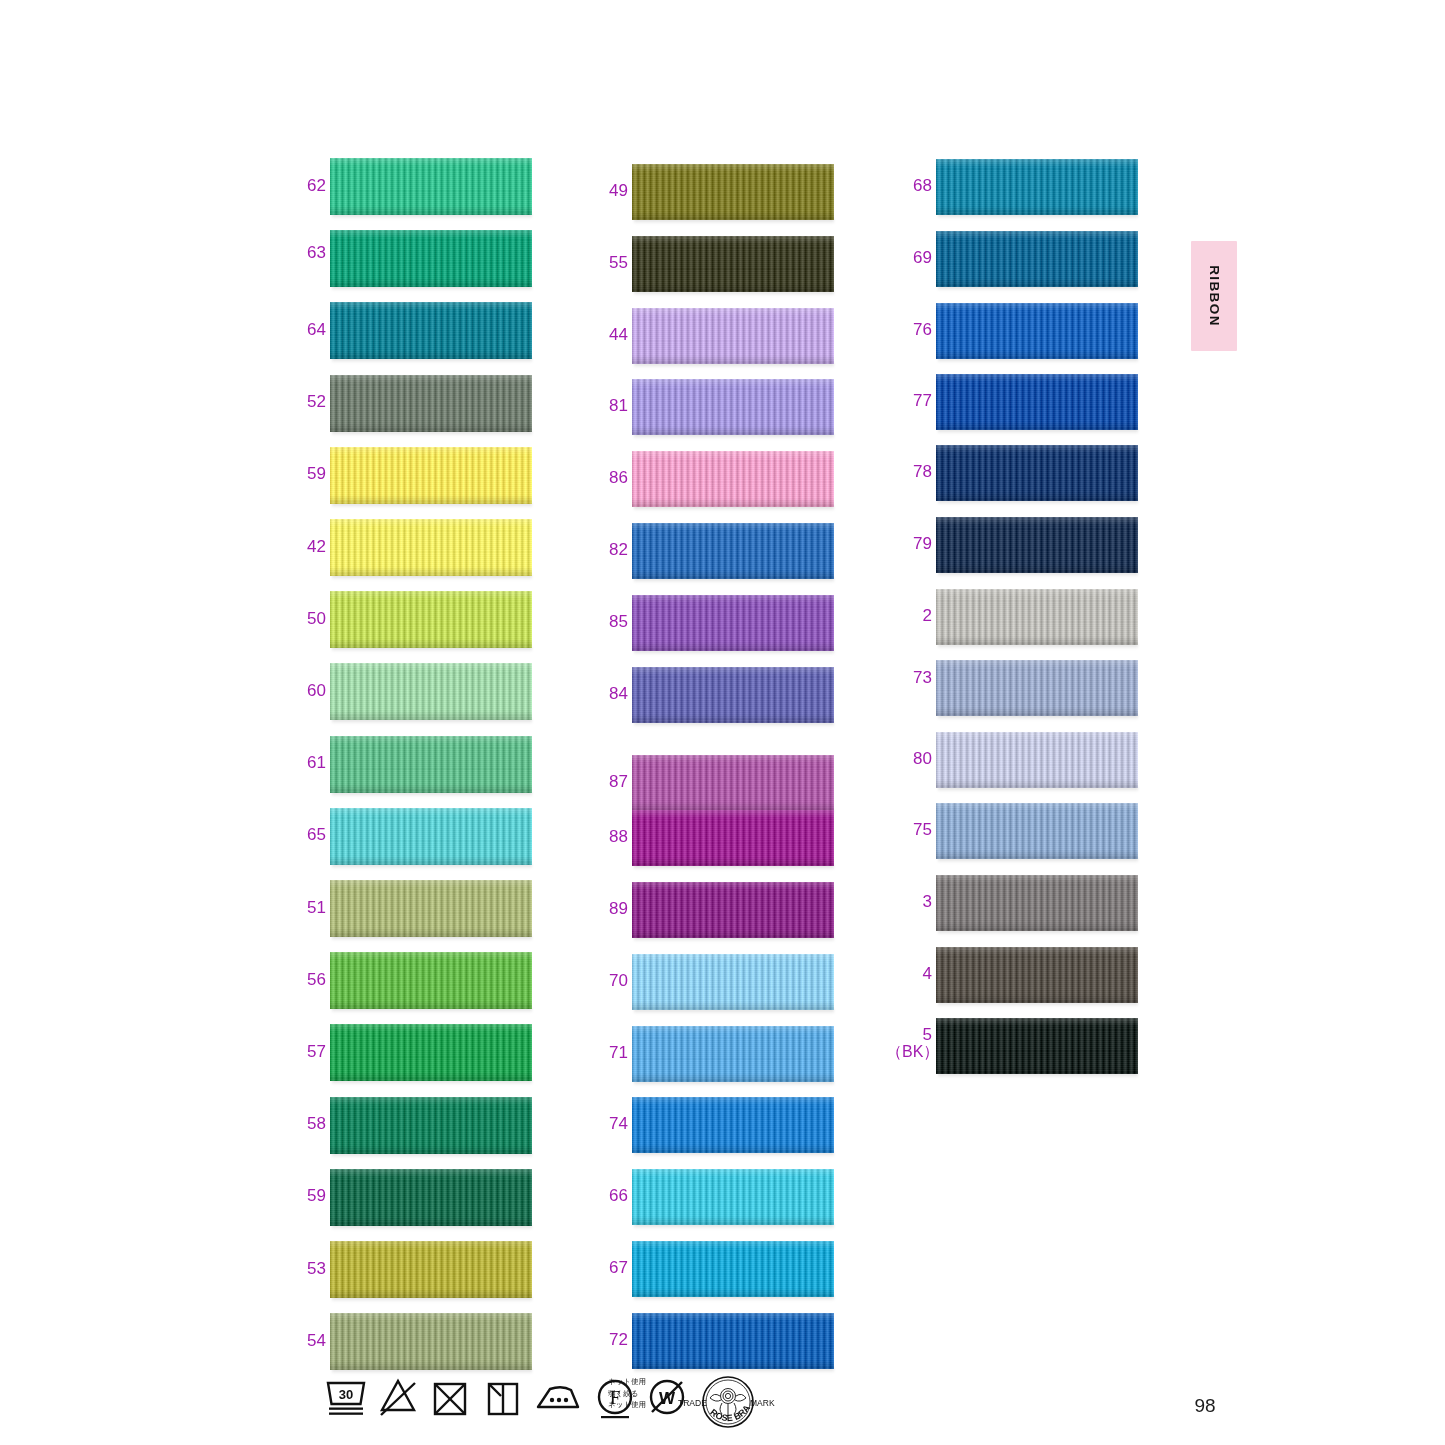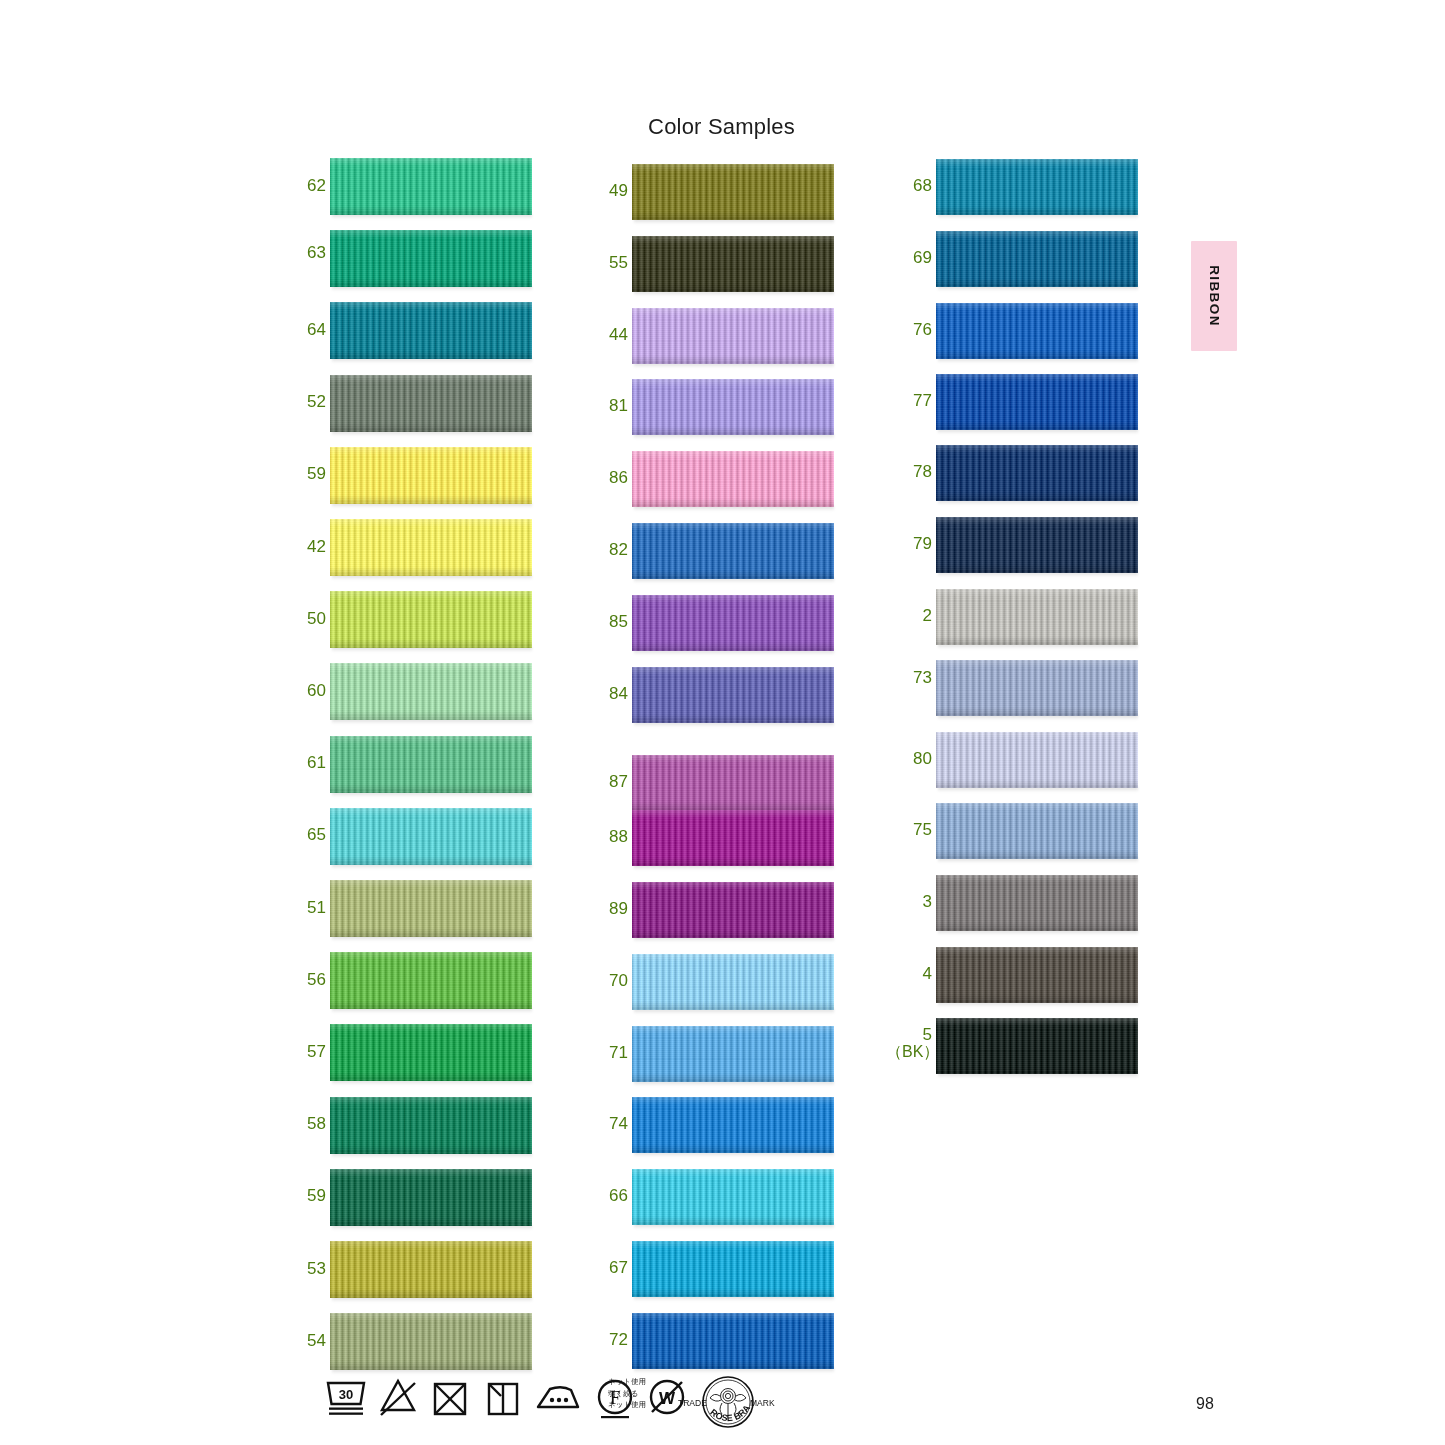--- a/index.html
+++ b/index.html
@@ -77,21 +77,21 @@
     position: absolute;
     left: 0;
     width: 260px;
   }
   .swatch-label {
     position: absolute;
     left: 0;
     width: 26px;
     text-align: right;
     font-size: 17px;
-    color: #4d7c0f;
+    color: #a21caf;
     line-height: 1.05;
   }
   .swatch-label .sub {
     display: block;
     font-size: 16px;
     white-space: nowrap;
     width: 46px;
     margin-left: -20px;
     text-align: right;
   }
@@ -150,30 +150,29 @@
     width: 104px;
     height: 62px;
   }
 
   #page-number {
     position: absolute;
     left: 1160px;
     top: 1395px;
     width: 90px;
     text-align: center;
-    font-size: 16px;
+    font-size: 19px;
     color: #1c1c1c;
   }
 </style>
 </head>
 <body>
 
 <div id="page" style="background: rgb(255, 255, 255);">
 
-  <div id="page-title">Color Samples</div>
 
   <div id="ribbon-tab" style="background: rgb(249, 211, 224);">
     <div id="ribbon-tab-label" style="color: rgb(20, 20, 20);">RIBBON</div>
   </div>
 
   <div class="column" id="column-0">
       <div class="swatch-row" style="top: 158px; height: 57px;">
         <div class="swatch-label" style="top: 18.5px;">62</div>
         <div class="swatch-shadow" style="top: 56px;"></div>
         <div class="swatch" title="62" style="top: 0px; height: 57px; background: rgb(47, 189, 139);">

